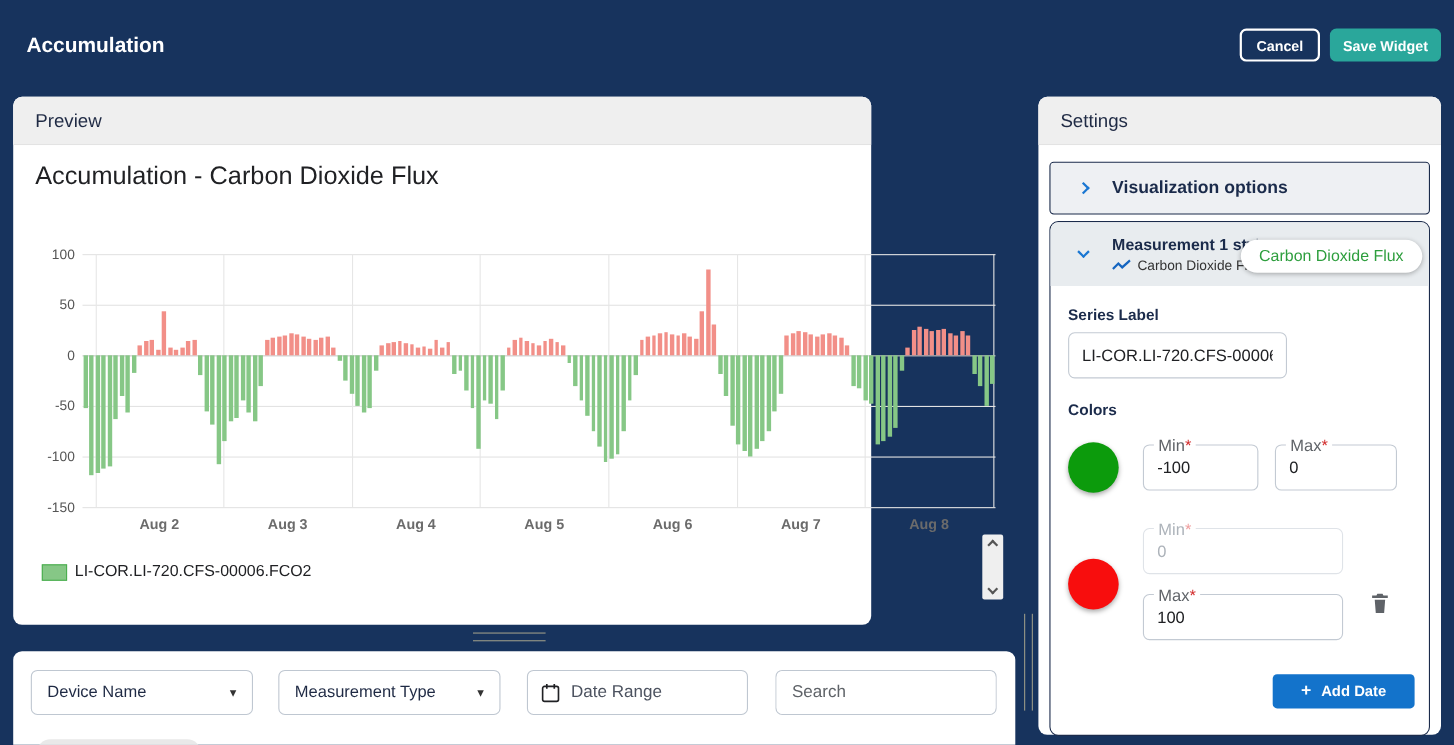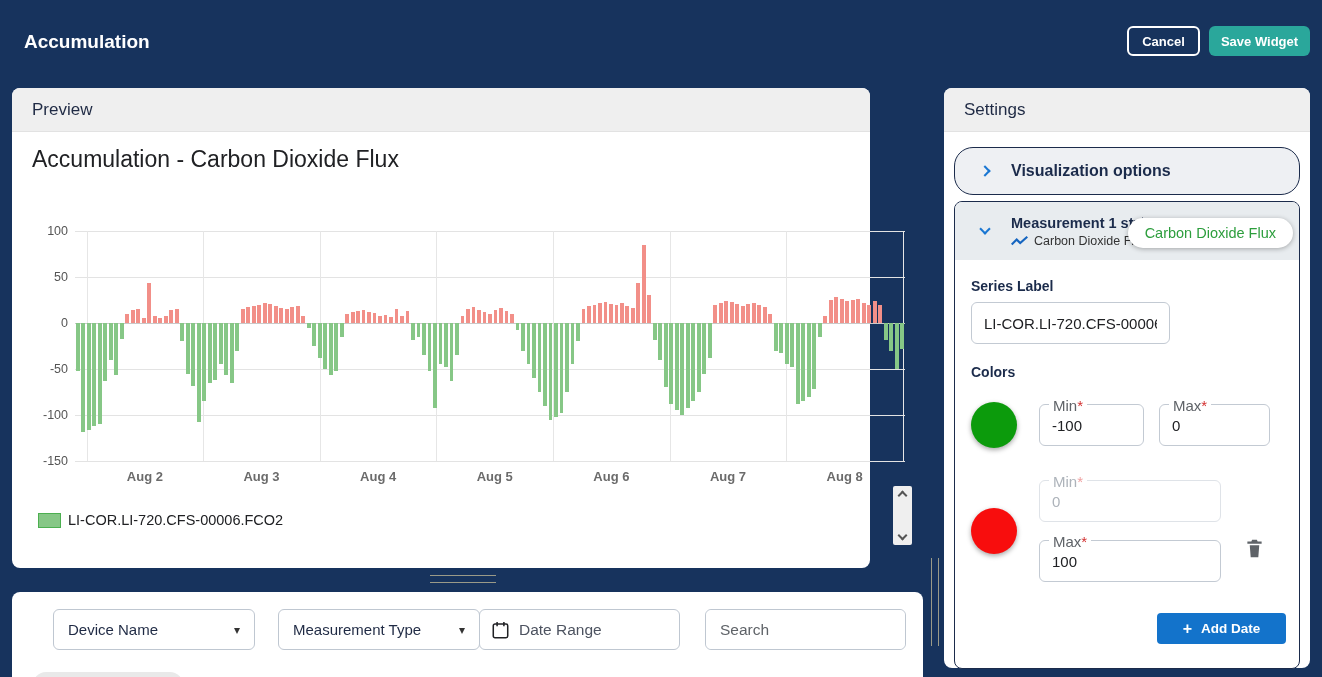--- a/index.html
+++ b/index.html
@@ -15,21 +15,21 @@
   .btn-save { position:absolute; left:1209px; top:26px; width:101px; height:30px; background:#2aa79b;
     border:none; border-radius:6px; color:#ffffff; font-size:13px; font-weight:bold;
     display:flex; align-items:center; justify-content:center; cursor:pointer; }
 
   
   .card { position:absolute; background:#ffffff; border-radius:8px; }
   .card-header { height:44px; background:#efefef; border-bottom:1px solid #e2e2e2;
     border-radius:8px 8px 0 0; display:flex; align-items:center; padding-left:20px;
     font-size:17px; color:#1f2a44; }
 
-  .preview-card { left:12px; top:88px; width:858px; height:480px; }
+  .preview-card { left:12px; top:88px; width:780px; height:480px; }
   .settings-card { left:944px; top:88px; width:366px; height:580px; }
   .filter-card { left:12px; top:592px; width:911px; height:110px; border-radius:8px 8px 0 0; overflow:hidden; }
 
   
   .chart-title { position:absolute; left:20px; top:58px; font-size:23px; color:#202124; }
   .plot { position:absolute; left:63px; top:143px; width:830px; height:230px; }
   .hgrid { position:absolute; left:0; width:100%; height:1px; background:#e3e3e3; }
   .hgrid.zero { background:#c9c9c9; }
   .vgrid { position:absolute; top:0; width:1px; height:100%; background:#e6e6e6; }
   .bar { position:absolute; }
@@ -50,21 +50,21 @@
   .chev.down { transform:rotate(225deg); }
 
   
   .h-handle { position:absolute; left:430px; top:575px; width:66px; height:8px;
     border-top:1px solid #9a9a88; border-bottom:1px solid #9a9a88; cursor:row-resize; }
   .v-handle { position:absolute; left:931px; top:558px; width:8px; height:88px;
     border-left:1px solid #9a9a88; border-right:1px solid #9a9a88; cursor:col-resize; }
 
   
   .settings-body { position:absolute; left:0; top:44px; width:100%; padding:15px 10px 0 10px; }
-  .viz-box { height:48px; border:1px solid #1b2b4b; border-radius:19px; background:#eef0f3;
+  .viz-box { height:48px; border:1px solid #1b2b4b; border-radius:4px; background:#eef0f3;
     display:flex; align-items:center; cursor:pointer; }
   .acc-chev { width:8px; height:8px; border-right:2px solid #1976d2; border-bottom:2px solid #1976d2; }
   .acc-chev.right { transform:rotate(-45deg); margin-left:26px; }
   .acc-chev.down  { transform:rotate(45deg); margin-left:26px; margin-top:-4px; }
   .viz-label { margin-left:22px; font-size:16px; font-weight:bold; color:#1b2b4b; }
 
   .meas-box { margin-top:6px; border:1px solid #1b2b4b; border-radius:8px; background:#ffffff;
     height:468px; overflow:visible; position:relative; }
   .meas-header { height:58px; background:#e8ecef; border-radius:7px 7px 0 0;
     display:flex; align-items:center; cursor:pointer; position:relative; }
@@ -104,21 +104,21 @@
   .trash-btn { margin-left:24px; margin-top:38px; background:none; border:none; cursor:pointer; }
   .btn-add-color { position:absolute; right:13px; bottom:24px; width:129px; height:31px; background:#1373cb;
     border:none; border-radius:4px; color:#ffffff; font-size:13.5px; font-weight:bold;
     display:flex; align-items:center; justify-content:center; gap:9px; cursor:pointer; }
   .plus-glyph { font-size:16px; font-weight:bold; }
 
   
   .filters { position:absolute; left:0; top:0; width:100%; height:100%; }
   .fbox { position:absolute; top:17px; height:41px; border:1px solid #bfc7d1; border-radius:6px;
     background:#ffffff; display:flex; align-items:center; }
-  .select { justify-content:space-between; padding:8px 14px; cursor:pointer;margin-left:25px; }
+  .select { justify-content:space-between; padding:8px 14px; cursor:pointer; }
   .select-label { font-size:15px; color:#1f2a44; }
   .caret { font-size:12px; color:#333; }
   .f-device { left:16px; width:202px; }
   .f-mtype { left:241px; width:202px; }
   .f-date { left:467px; width:201px; padding:0 12px; }
   .f-search { left:693px; width:201px; }
   .f-date .ph { font-size:15.5px; color:#4d5360; margin-left:10px; }
   .f-search input { border:none; outline:none; width:100%; height:100%; padding:0 14px; font-size:15.5px;
     border-radius:6px; color:#202124; font-family:"Liberation Sans", sans-serif; }
   .f-search input::placeholder { color:#5f6368; opacity:1; }

